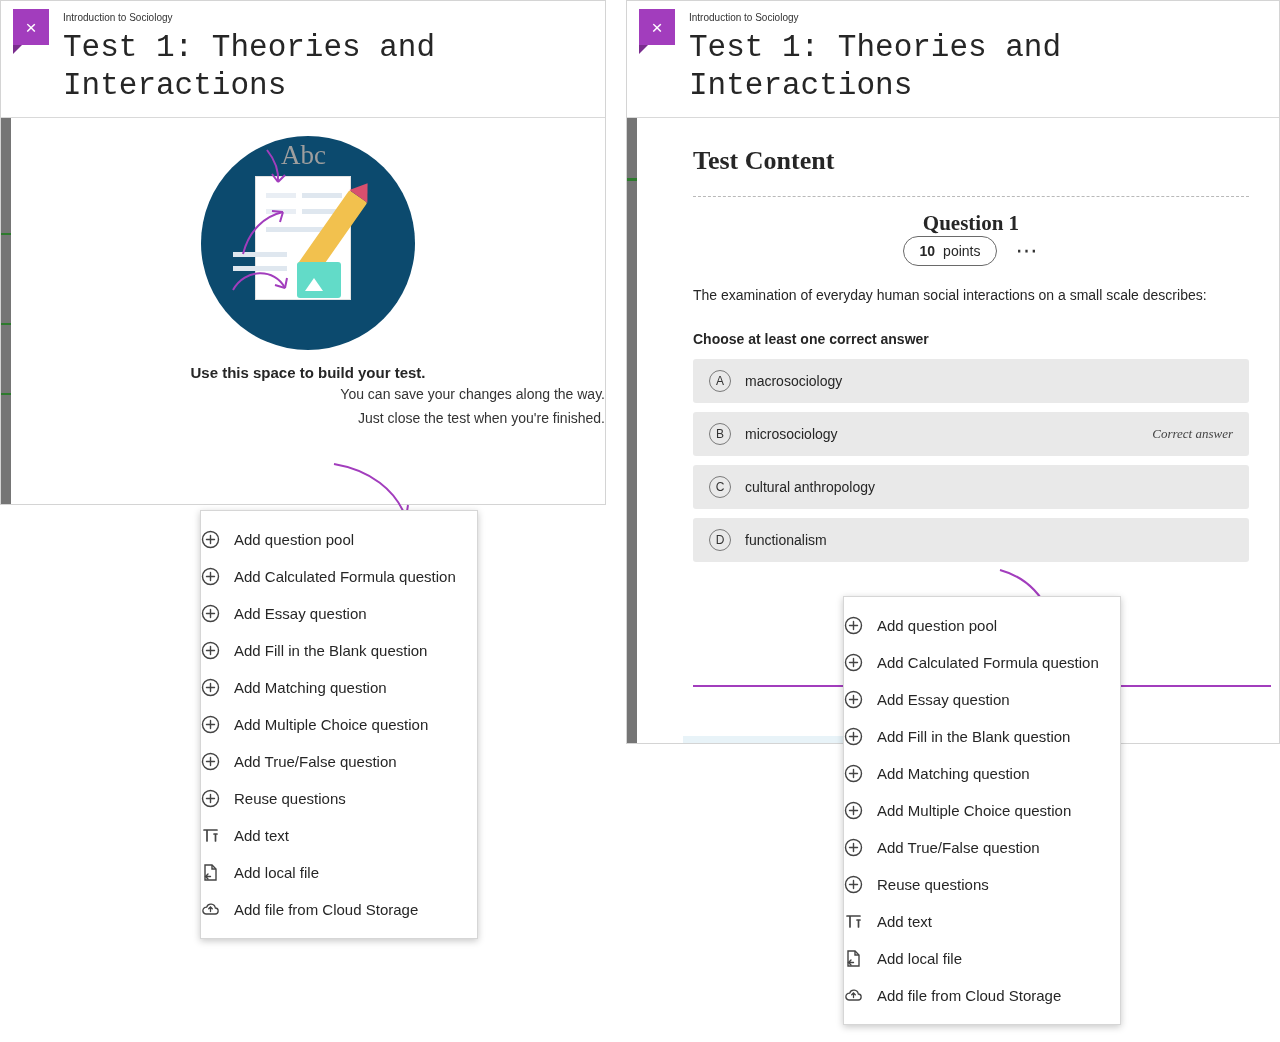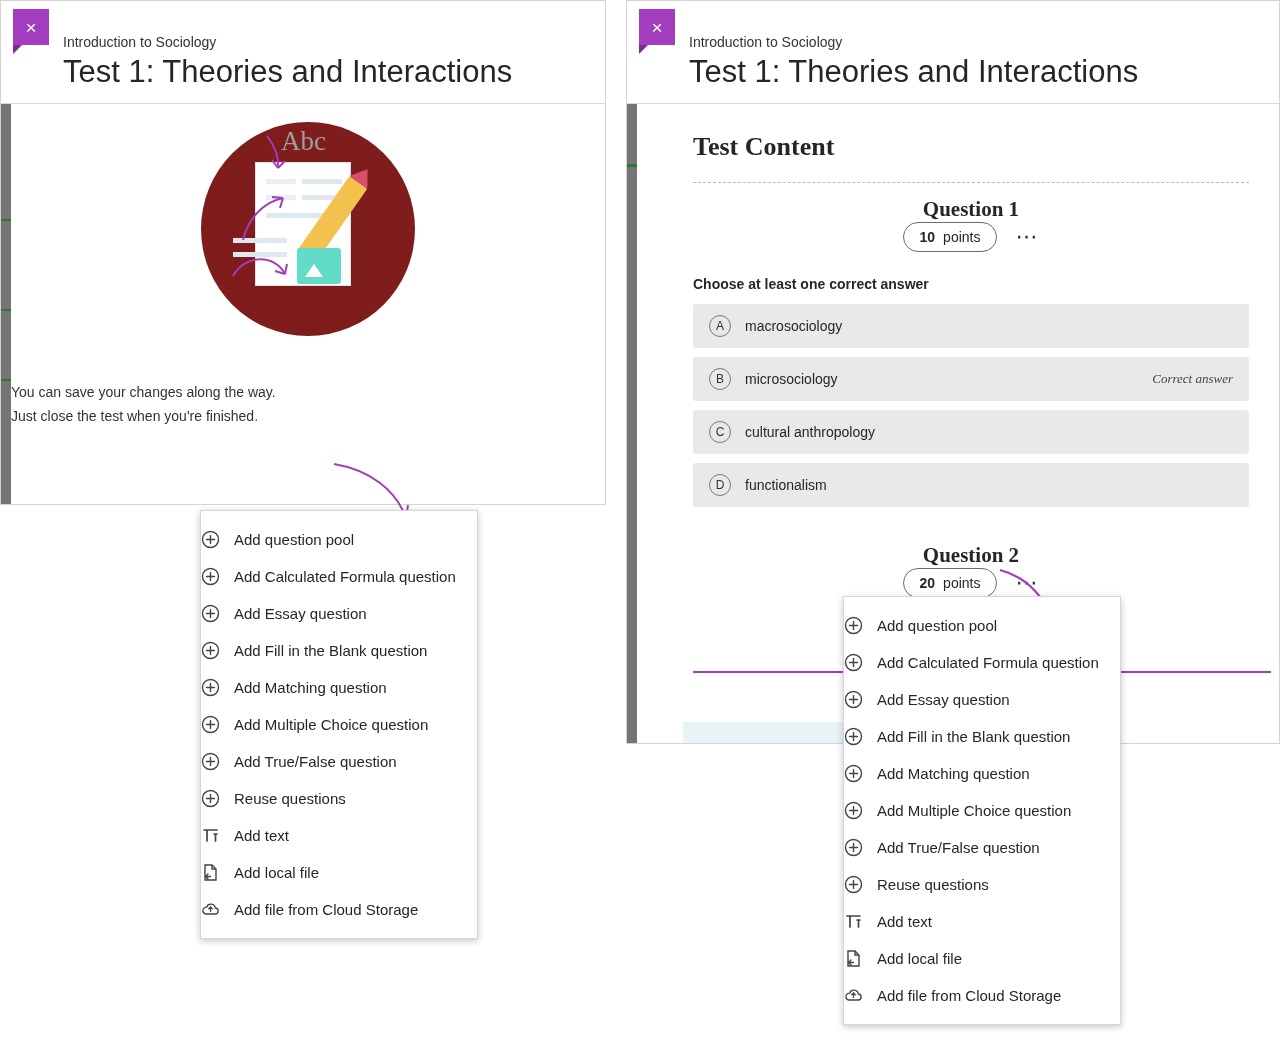--- a/index.html
+++ b/index.html
@@ -14,23 +14,23 @@
   .stage { position: relative; width: 1280px; height: 1042px; }
 
   
   .panel { position: absolute; background: #ffffff; border: 1px solid #d4d4d4; overflow: hidden; }
   .panel-header {
     position: relative;
     background: #ffffff;
     border-bottom: 1px solid #d9d9d9;
     padding: 8px 14px 12px 62px;
   }
-  .course-name { font-size: 14px; color: #333; line-height: 18px; margin-top: 24px; }
+  .course-name { font-size: 10px; color: #333; line-height: 18px; }
   .test-title {
-    font-family: Liberation Sans, sans-serif;
+    font-family: Liberation Mono, monospace;
     font-size: 31px;
     font-weight: normal;
     color: #262626;
     line-height: 38px;
     margin-top: 2px;
   }
   .close-tab {
     position: absolute;
     left: 12px; top: 8px;
     width: 36px; height: 36px;
@@ -57,21 +57,21 @@
   #left-panel { left: 0; top: 0; width: 606px; height: 505px; }
   #left-panel .panel-body { position: relative; height: 100%; background: #fff; }
 
   .empty-state { position: absolute; left: 10px; right: 0; top: 0; bottom: 0; }
   .illustration {
     position: absolute;
     left: 50%; transform: translateX(-50%);
     top: 18px;
     width: 214px; height: 214px;
     border-radius: 50%;
-    background: #7f1d1d;
+    background: #0c4a6e;
   }
   .ill-paper {
     position: absolute; left: 54px; top: 40px;
     width: 96px; height: 124px; background: #fff;
     border: 1px solid #e2e2e2;
   }
   .ill-line { position: absolute; height: 5px; background: #dfe7ef; }
   .ill-abc {
     position: absolute; left: 80px; top: 4px;
     font-family: "Liberation Serif", serif;
@@ -97,22 +97,22 @@
     border-left: 9px solid transparent; border-right: 9px solid transparent;
     border-bottom: 13px solid #fff;
   }
   .ill-arrow { position: absolute; stroke: #a23dbd; fill: none; stroke-width: 2; }
 
   .empty-head {
     position: absolute; left: 0; right: 0; top: 246px;
     text-align: center; font-size: 15px; font-weight: bold; color: #262626;
   }
   .empty-sub {
-    position: absolute; left: 0; right: 0; top: 276px;
-    text-align: left; font-size: 14px; color: #333; line-height: 24px;
+    position: absolute; left: 0; right: 0; top: 264px;
+    text-align: right; font-size: 14px; color: #333; line-height: 24px;
   }
   .plus-btn {
     position: absolute;
     width: 30px; height: 30px;
     border: 2px solid #a23dbd;
     border-radius: 6px;
     background: #fff;
     display: flex; align-items: center; justify-content: center;
     color: #a23dbd;
   }
@@ -244,20 +244,21 @@
           <svg class="ill-arrow" style="left:60px; top:10px;" width="50" height="50" viewBox="0 0 50 50">
             <path d="M6 4 C 14 14, 18 24, 17 36"></path>
             <path d="M17 36 l -6 -8 M17 36 l 7 -7"></path>
           </svg>
           <svg class="ill-arrow" style="left:30px; top:126px;" width="70" height="60" viewBox="0 0 70 60">
             <path d="M2 28 C 14 6, 44 6, 54 26"></path>
             <path d="M54 26 l -10 -3 M54 26 l 2 -10"></path>
           </svg>
         </div>
 
+        <div class="empty-head">Use this space to build your test.</div>
         <div class="empty-sub">
           <div>You can save your changes along the way.</div>
           <div>Just close the test when you're finished.</div>
         </div>
 
       </div>
     </div>
   </div>
 
   <svg class="arrow-svg" style="left:330px; top:460px;" width="90" height="70" viewBox="0 0 90 70" fill="none" stroke="#a23dbd" stroke-width="2">
@@ -390,20 +391,21 @@
           <div class="q-head">
             <div class="q-label">Question 1</div>
             <div class="q-right">
               <div class="points-pill">
                 <span class="points-val">10</span>
                 <span>points</span>
               </div>
               <div class="kebab">⋯</div>
             </div>
           </div>
+          <div class="q-text">The examination of everyday human social interactions on a small scale describes:</div>
           <div class="q-instruction">Choose at least one correct answer</div>
 
           <div class="answers">
             <div class="answer-row">
               <span class="answer-letter">A</span>
               <span>macrosociology</span>
             </div>
             <div class="answer-row">
               <span class="answer-letter">B</span>
               <span>microsociology</span>

